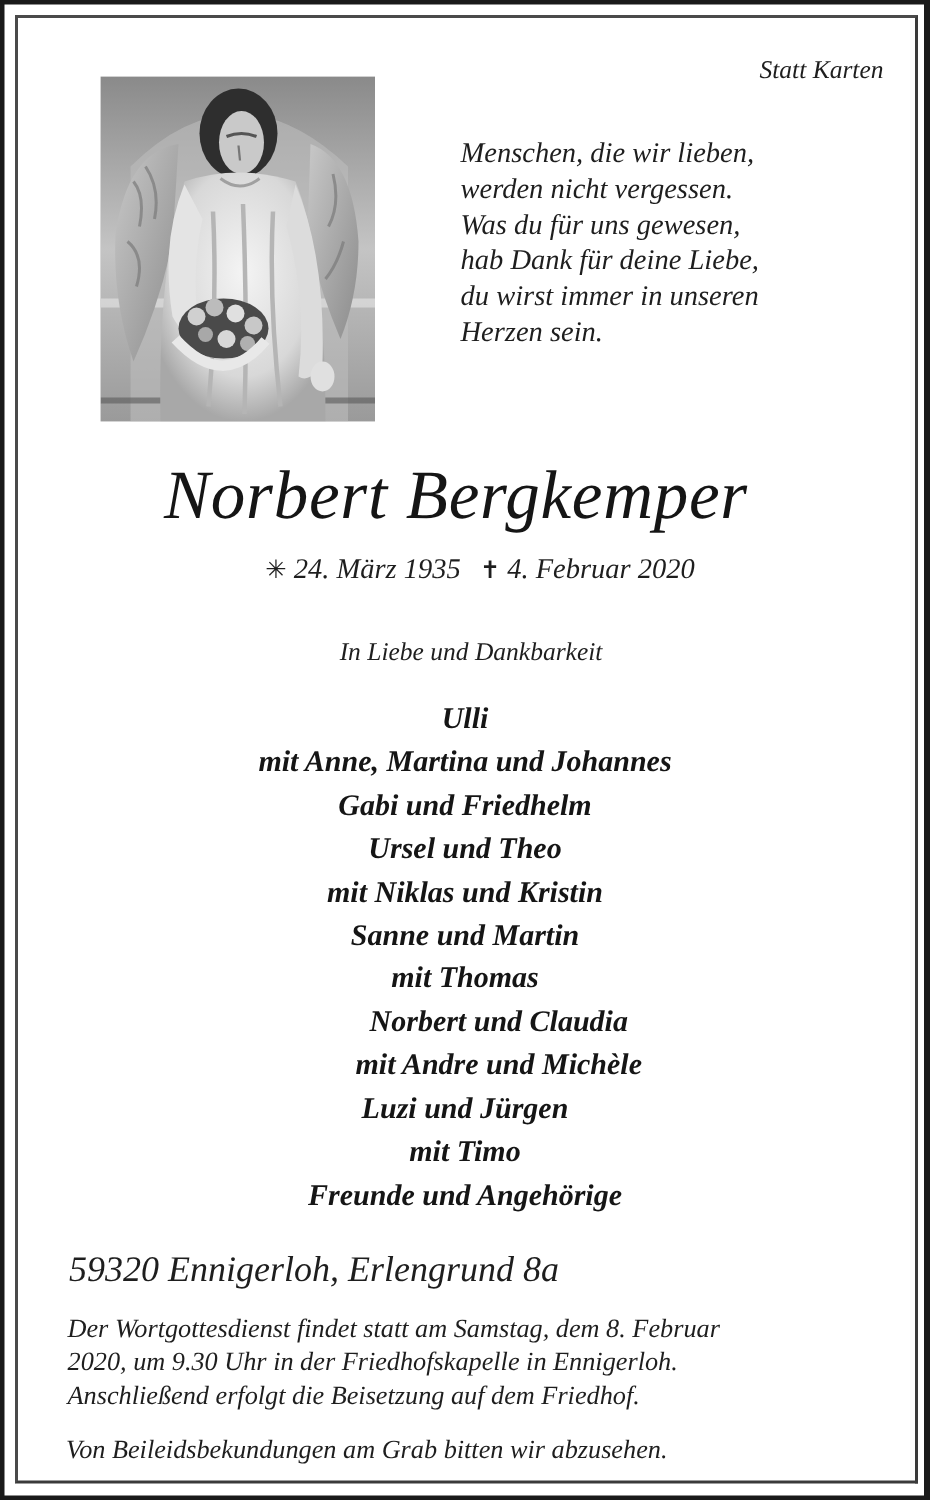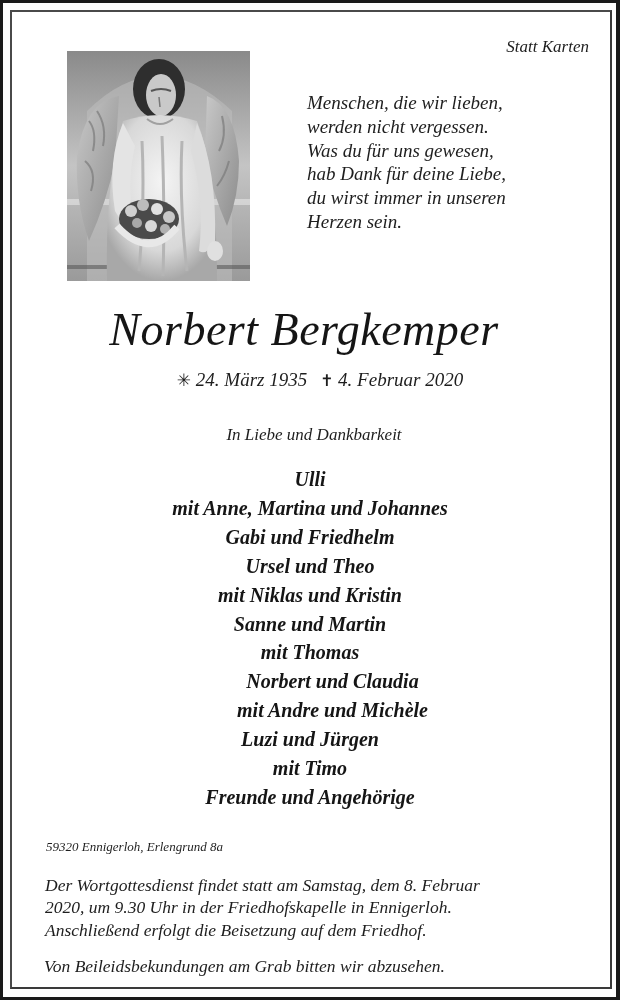--- a/index.html
+++ b/index.html
@@ -42,21 +42,21 @@
       padding-left: 8px; box-sizing: border-box;
     }
     .names {
       position: absolute; left: 0; width: 620px; top: 465px; margin: 0; padding: 0; list-style: none;
       text-align: center; font-family: "Liberation Serif", "DejaVu Serif", serif; font-style: italic; font-weight: bold;
       font-size: 20px; line-height: 28.9px; color: #151515;
     }
     .names li { white-space: nowrap; }
     .names li.shift { padding-left: 26px; margin-left: 19px; }
     .address {
-      position: absolute; left: 46px; top: 836px; font-size: 13px; line-height: 22px;
+      position: absolute; left: 46px; top: 836px; font-size: 24px; line-height: 22px;
     }
     .service {
       position: absolute; left: 45px; top: 874px; width: 560px; font-size: 17.5px; line-height: 22.4px;
     }
     .service span { display: block; white-space: nowrap; }
     .condolence {
       position: absolute; left: 44px; top: 955px; font-size: 17.5px; line-height: 22px; white-space: nowrap;
     }
   </style>
 </head>

